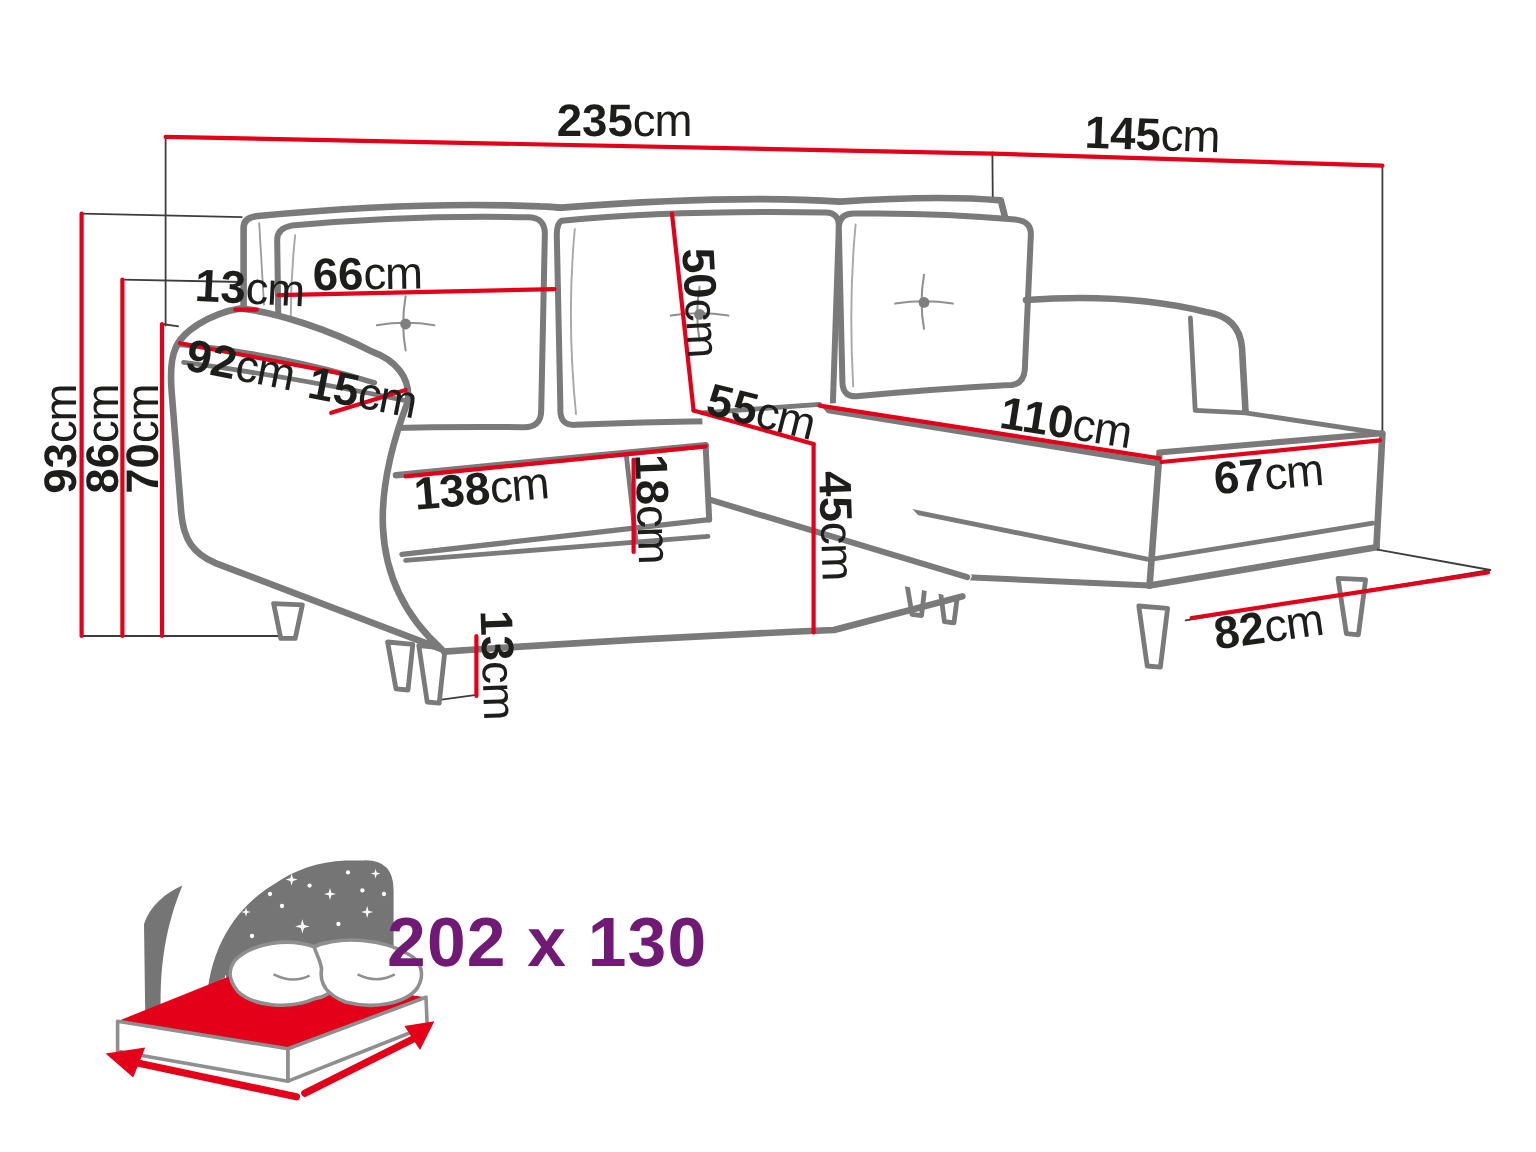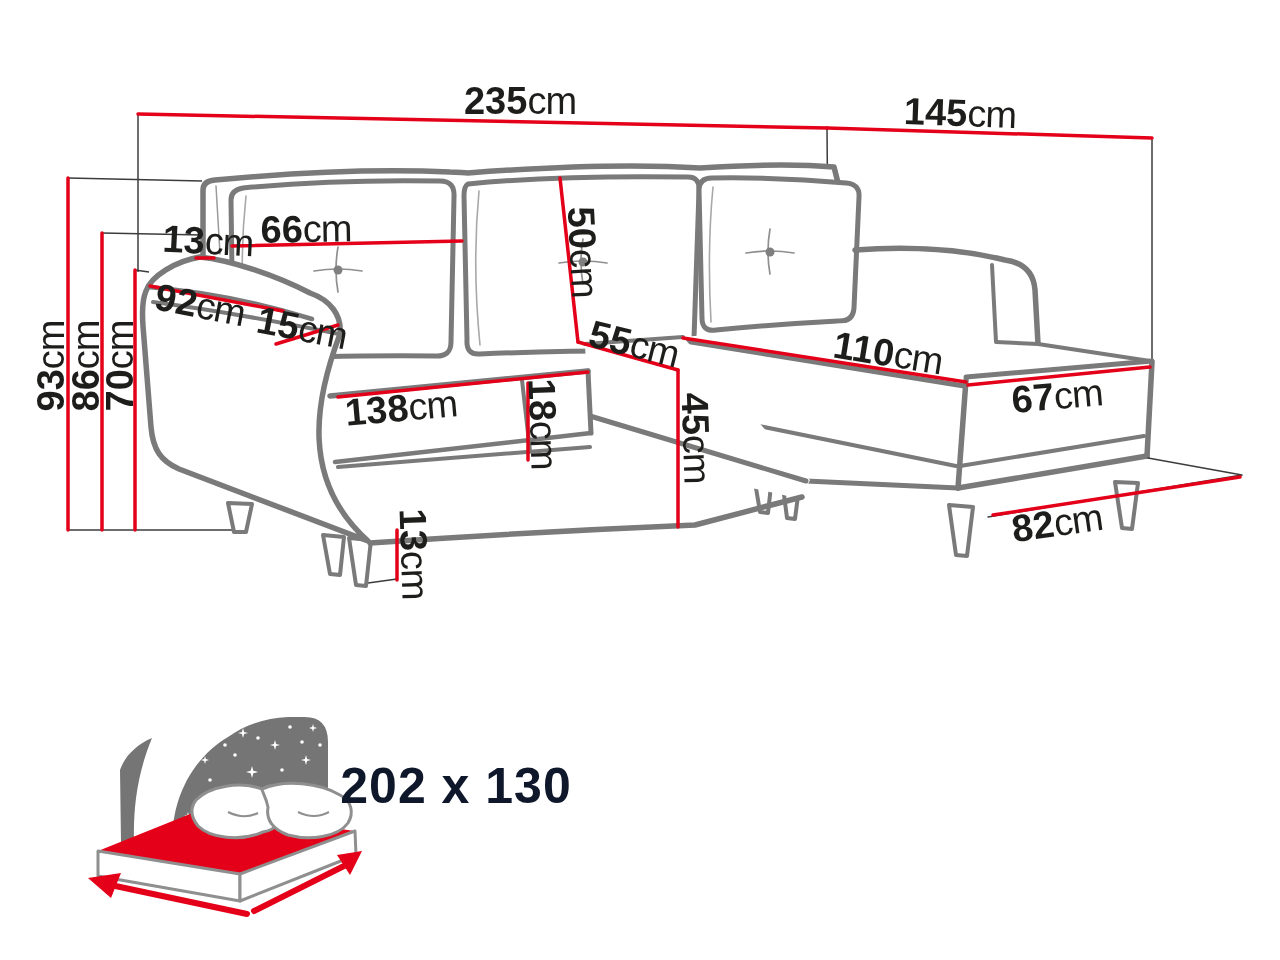--- a/index.html
+++ b/index.html
@@ -11,22 +11,22 @@
   svg{position:absolute;left:0;top:0;}
   
   .dim{
     position:absolute;white-space:nowrap;color:#1d1d1b;
     font-size:38px;font-weight:700;letter-spacing:0px;line-height:1;
     transform:translate(-50%,-50%) rotate(var(--r,0deg));
     transform-origin:center center;
   }
   .dim .u{font-weight:400;letter-spacing:-1px;}
   .bedsize{
-    position:absolute;white-space:nowrap;color:#0f172a;
-    font-size:50px;font-weight:700;letter-spacing:1px;line-height:1;
+    position:absolute;white-space:nowrap;color:#701a75;
+    font-size:58px;font-weight:700;letter-spacing:1px;line-height:1;
     transform:translate(-50%,-50%);
   }
 </style>
 </head>
 <body>
 
 <div id="stage">
 
 <svg width="1280" height="960" viewBox="0 0 1280 960">
 

